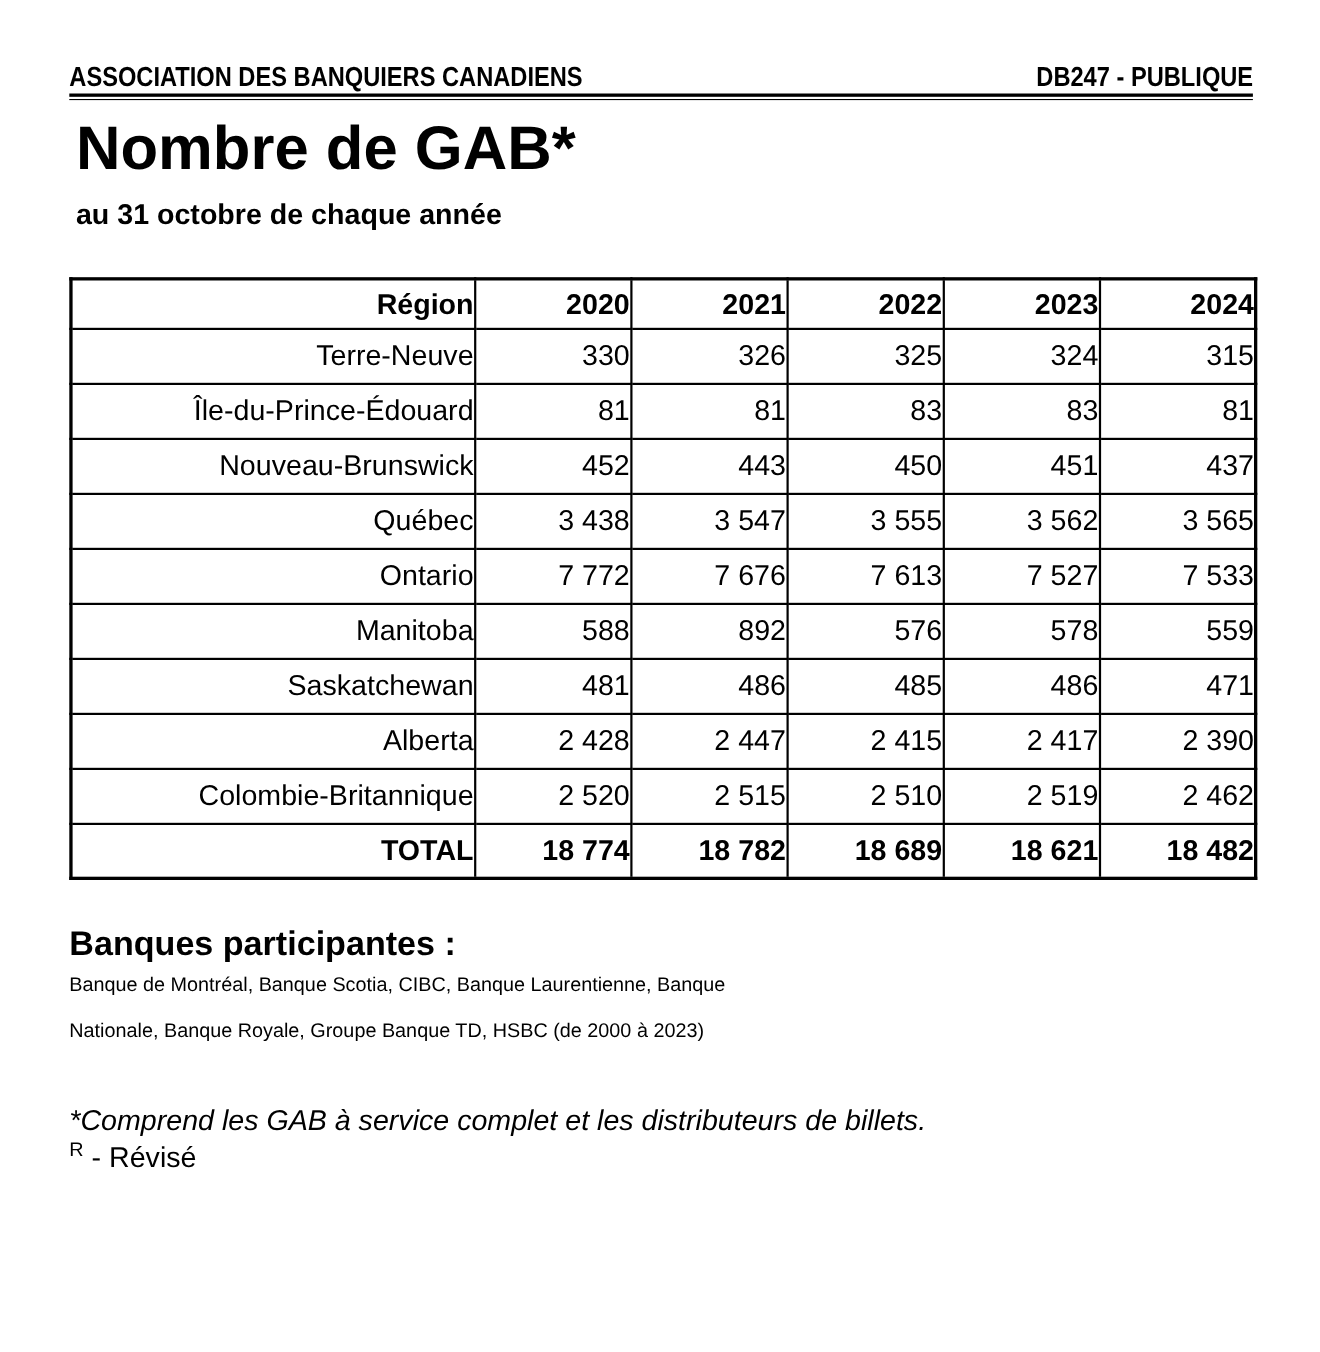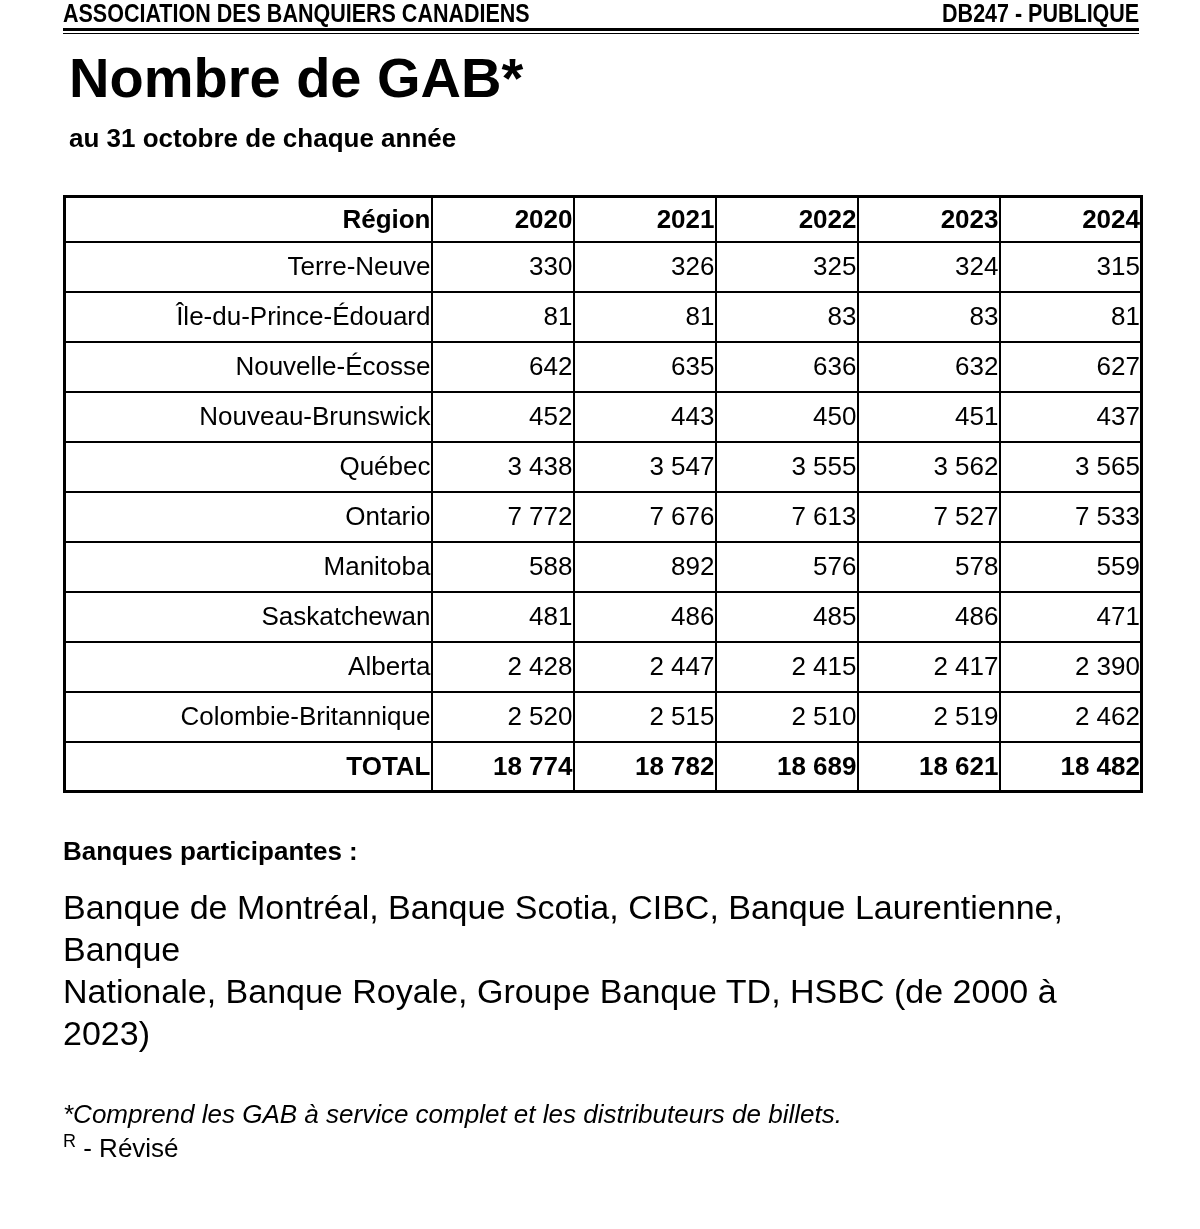--- a/index.html
+++ b/index.html
@@ -13,20 +13,21 @@
     font-family: "Liberation Sans", sans-serif;
     overflow: hidden;
   }
   .content {
     padding-left: 63px;
     padding-right: 61px;
   }
 
   
   .letterhead {
+    padding-top: 57px;
     display: flex;
     justify-content: space-between;
     align-items: flex-end;
     font-weight: bold;
     font-size: 25px;
     line-height: 27px;
     white-space: nowrap;
   }
   .cond-left  { display: inline-block; transform: scaleX(0.86); transform-origin: 0 50%; }
   .cond-right { display: inline-block; transform: scaleX(0.86); transform-origin: 100% 50%; }
@@ -72,27 +73,26 @@
   table.gab { border: 3px solid #000; }
   table.gab tr.head-row th { height: 45px; font-weight: bold; }
   table.gab tr.data-row td { height: 50px; font-weight: normal; }
   table.gab tr.total-row td { height: 50px; font-weight: bold; margin-top: 28px; }
   .cell-left  { text-align: right;  padding-left: 13px;  padding-right: 4px; }
   .cell-num   { text-align: right; padding-right: 8px;  padding-left: 4px; }
 
   
   .participants-heading {
     margin-top: 42px;
-    font-size: 26px;
+    font-size: 31px;
     font-weight: bold;
     line-height: 32px;
   }
   .participants-text {
-    margin-top: 19px;
-    font-size: 34px;
+    font-size: 18px;
     line-height: 42px;
     font-weight: normal;
   }
   .footnote-asterisk {
     margin-top: 44px;
     font-size: 26px;
     line-height: 32px;
     font-style: italic;
   }
   .footnote-revised {
@@ -153,28 +153,20 @@
 
         <tr class="data-row">
           <td class="cell-left">Île-du-Prince-Édouard</td>
           <td class="cell-num">81</td>
           <td class="cell-num">81</td>
           <td class="cell-num">83</td>
           <td class="cell-num">83</td>
           <td class="cell-num">81</td>
         </tr>
 
-        <tr class="data-row">
-          <td class="cell-left">Nouvelle-Écosse</td>
-          <td class="cell-num">642</td>
-          <td class="cell-num">635</td>
-          <td class="cell-num">636</td>
-          <td class="cell-num">632</td>
-          <td class="cell-num">627</td>
-        </tr>
 
         <tr class="data-row">
           <td class="cell-left">Nouveau-Brunswick</td>
           <td class="cell-num">452</td>
           <td class="cell-num">443</td>
           <td class="cell-num">450</td>
           <td class="cell-num">451</td>
           <td class="cell-num">437</td>
         </tr>
 

